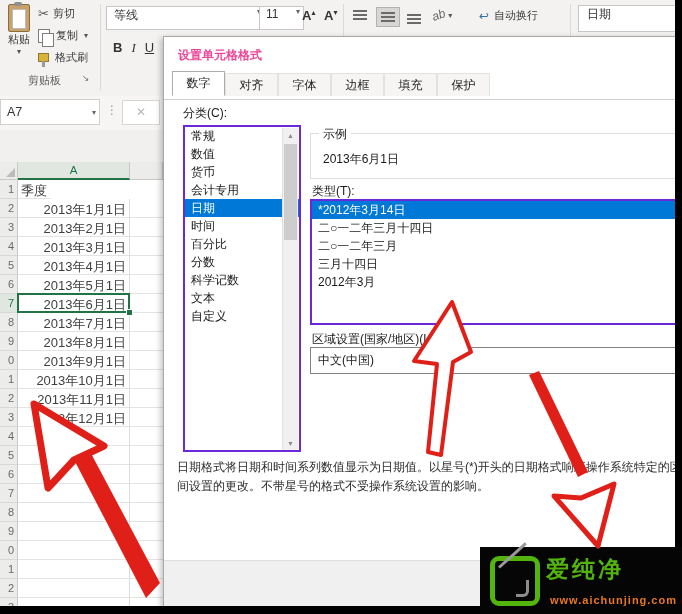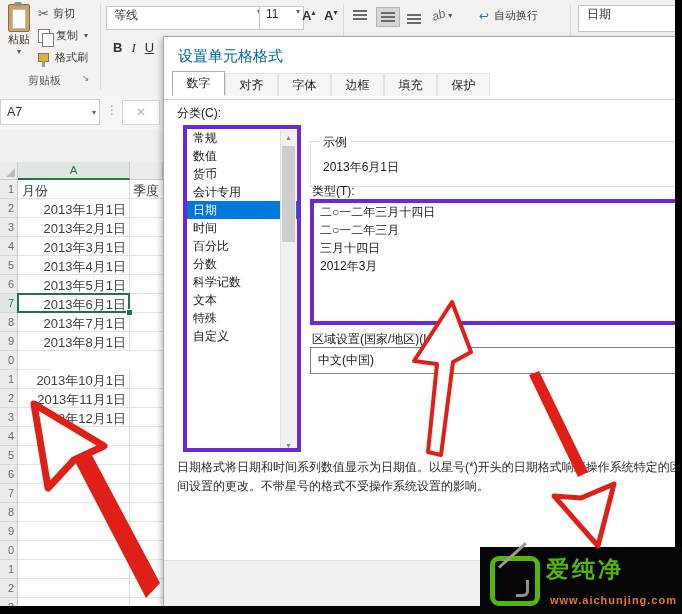--- a/index.html
+++ b/index.html
@@ -41,27 +41,27 @@
   .srow{display:flex;height:19px;box-sizing:border-box;}
   .rn{width:18px;box-sizing:border-box;background:#ececeb;border-right:1px solid #c9c8c6;border-bottom:1px solid #d9d8d6;font-size:11px;color:#6a6a6a;text-align:right;padding:3px 3px 0 0;}
   .rn.sel{background:#e0e7e0;color:#217346;}
   .ca{width:112px;box-sizing:border-box;border-right:1px solid #dcdbd9;border-bottom:1px solid #e4e3e1;font-size:13px;color:#404040;text-align:right;padding:2px 3px 0 0;white-space:nowrap;overflow:hidden;}
   .ca.left{text-align:left;padding-left:4px;}
   .cb{width:33px;box-sizing:border-box;border-bottom:1px solid #e4e3e1;font-size:13px;color:#404040;padding:2px 0 0 3px;white-space:nowrap;overflow:hidden;}
   #selbox{left:17px;top:293px;width:113px;height:20px;border:2px solid #217346;box-sizing:border-box;background:transparent;}
   #selhandle{left:126px;top:309px;width:5px;height:5px;background:#217346;border:1px solid #fff;}
   
   #dialog{left:163px;top:36px;width:519px;height:571px;background:#fff;border:1px solid #a8a8a8;box-sizing:border-box;box-shadow:-2px 2px 6px rgba(0,0,0,.25);}
-  #dlg-title{left:14px;top:10px;font-size:15px;color:#0369a1;}
+  #dlg-title{left:14px;top:10px;font-size:12px;color:#ec4899;font-weight:bold;}
   #tabs{left:8px;top:36px;display:flex;height:23px;}
   .tab{width:53px;box-sizing:border-box;font-size:12px;color:#222;display:flex;align-items:center;justify-content:center;border:1px solid #e4e2e0;border-bottom:none;background:#f6f5f4;}
   .tab.sel{background:#fff;border:1px solid #acacac;border-bottom:1px solid #fff;position:relative;top:-2px;height:25px;z-index:2;}
   #tabline{left:0;top:62px;width:517px;height:1px;background:#d0cecd;}
   .dlabel{font-size:12px;color:#1a1a1a;}
-  .listbox{background:#fff;border:4px solid #6d28d9;box-sizing:border-box;overflow:hidden;}
+  .listbox{background:#fff;border:2px solid #6d28d9;box-sizing:border-box;overflow:hidden;}
   .li{height:18px;line-height:18px;font-size:12px;color:#1a1a1a;padding-left:6px;white-space:nowrap;}
   .li.sel{background:#0078d7;color:#fff;}
   #catscroll{position:absolute;right:1px;top:1px;width:15px;height:323px;background:#f0f0f0;border-left:1px solid #e0e0e0;}
   .scr-arrow{position:absolute;left:0;width:15px;height:15px;color:#8b8b8b;font-size:7px;text-align:center;line-height:15px;background:#f0f0f0;}
   #scr-thumb{position:absolute;left:1px;top:16px;width:13px;height:96px;background:#cdcdcd;}
   .groupbox{border:1px solid #dcdcdc;box-sizing:border-box;}
   .gb-label{position:absolute;top:-8px;left:8px;background:#fff;padding:0 4px;font-size:12px;color:#1a1a1a;}
   .combo{background:#fff;border:1px solid #828282;box-sizing:border-box;font-size:12px;color:#1a1a1a;display:flex;align-items:center;padding-left:7px;}
   .desc{font-size:12px;color:#2b2b2b;white-space:nowrap;overflow:hidden;}
   #dlg-footer{left:0px;top:523px;width:517px;height:46px;background:#f0f0f0;border-top:1px solid #dfdfdf;}
@@ -170,21 +170,20 @@
 
   <div id="sheet" class="abs">
     <div id="colheads">
       <div class="ch" id="corner"></div>
       <div class="ch sel" style="width:112px;">A</div>
       <div class="ch" style="width:33px;"></div>
     </div>
     <div id="rows">
         <div class="srow">
           <div class="rn">1</div>
-          <div class="ca left">月份</div>
           <div class="cb">季度</div>
         </div>
         <div class="srow">
           <div class="rn">2</div>
           <div class="ca">2013年1月1日</div>
           <div class="cb"></div>
         </div>
         <div class="srow">
           <div class="rn">3</div>
           <div class="ca">2013年2月1日</div>
@@ -215,20 +214,21 @@
           <div class="ca">2013年7月1日</div>
           <div class="cb"></div>
         </div>
         <div class="srow">
           <div class="rn">9</div>
           <div class="ca">2013年8月1日</div>
           <div class="cb"></div>
         </div>
         <div class="srow">
           <div class="rn">0</div>
+          <div class="ca">2013年9月1日</div>
           <div class="cb"></div>
         </div>
         <div class="srow">
           <div class="rn">1</div>
           <div class="ca">2013年10月1日</div>
           <div class="cb"></div>
         </div>
         <div class="srow">
           <div class="rn">2</div>
           <div class="ca">2013年11月1日</div>
@@ -299,51 +299,51 @@
     <div id="tabs" class="abs">
         <div class="tab sel">数字</div>
         <div class="tab">对齐</div>
         <div class="tab">字体</div>
         <div class="tab">边框</div>
         <div class="tab">填充</div>
         <div class="tab">保护</div>
       </div>
     <div id="tabline" class="abs"></div>
 
-    <div class="abs dlabel" style="left:13px;top:68px;">分类(C):</div>
+    <div class="abs dlabel" style="left:19px;top:68px;">分类(C):</div>
     <div class="listbox abs" style="left:19px;top:88px;width:118px;height:327px;">
       <div id="catlist">
           <div class="li">常规</div>
           <div class="li">数值</div>
           <div class="li">货币</div>
           <div class="li">会计专用</div>
           <div class="li sel">日期</div>
           <div class="li">时间</div>
           <div class="li">百分比</div>
           <div class="li">分数</div>
           <div class="li">科学记数</div>
           <div class="li">文本</div>
-          <div class="li">特殊</div>
           <div class="li">自定义</div>
         </div>
       <div id="catscroll">
         <div class="scr-arrow" style="top:0;">▲</div>
         <div id="scr-thumb"></div>
         <div class="scr-arrow" style="bottom:0;">▼</div>
       </div>
     </div>
 
-    <div class="groupbox abs" style="left:146px;top:96px;width:371px;height:46px;margin-top:8px;">
+    <div class="groupbox abs" style="left:146px;top:96px;width:371px;height:46px;">
       <span class="gb-label">示例</span>
       <div class="abs dlabel" style="left:12px;top:17px;">2013年6月1日</div>
     </div>
 
     <div class="abs dlabel" style="left:148px;top:146px;">类型(T):</div>
     <div class="listbox abs" style="left:146px;top:162px;width:371px;height:126px;">
       <div id="typelist">
+          <div class="li sel">*2012年3月14日</div>
           <div class="li">二○一二年三月十四日</div>
           <div class="li">二○一二年三月</div>
           <div class="li">三月十四日</div>
           <div class="li">2012年3月</div>
         </div>
     </div>
 
     <div class="abs dlabel" style="left:148px;top:294px;">区域设置(国家/地区)(L):</div>
     <div class="combo abs" style="left:146px;top:310px;width:371px;height:27px;">
       <span>中文(中国)</span>

